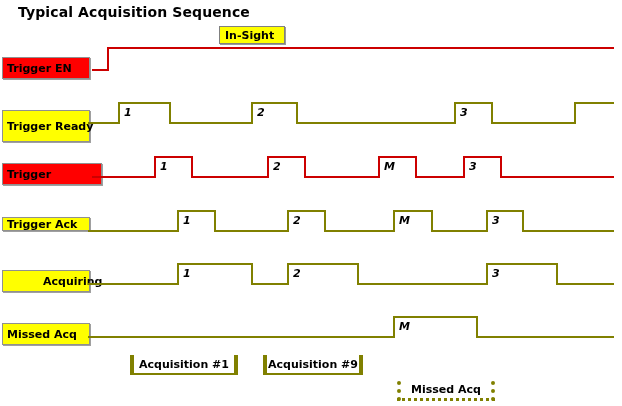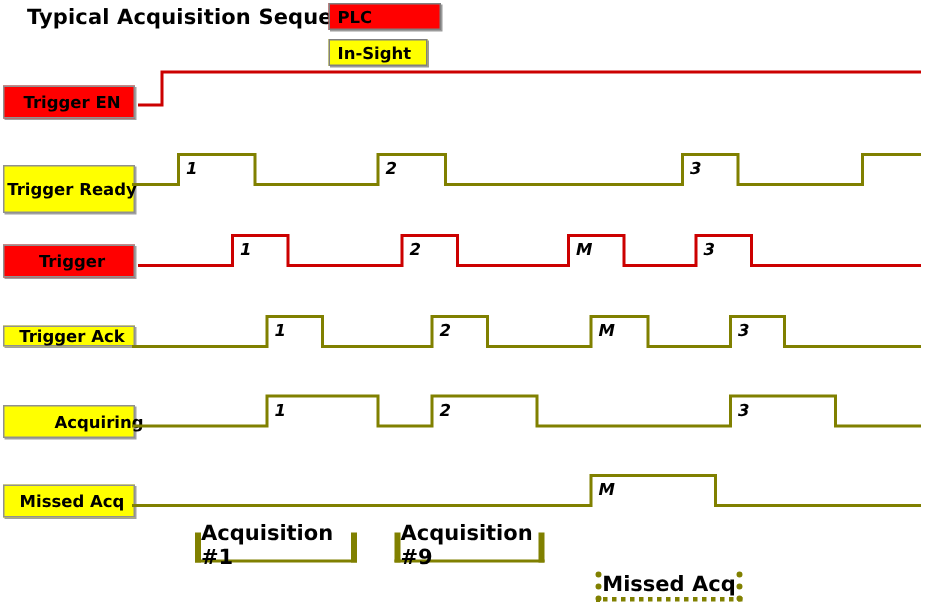--- a/index.html
+++ b/index.html
@@ -35,38 +35,37 @@
   
   .sig-label{
     position:absolute;left:2px;
     font-size:11px;font-weight:bold;color:#000;
     border:1px solid #909090;
     box-sizing:border-box;
     display:flex;align-items:center;
     padding-left:4px;
     box-shadow:1px 1px 0 #a0a0a0;
     white-space:nowrap;
-    justify-content:center;
   }
   .sig-label.red{background:#ff0000;}
   .sig-label.yel{background:#ffff00;}
 
   
   #waves{position:absolute;left:0;top:0;width:622px;height:406px;}
 
   
   .pnum{
     position:absolute;
     font-size:11px;font-weight:bold;font-style:italic;color:#000;
   }
 
   
   .acq{
     position:absolute;
-    font-size:14px;font-weight:bold;color:#000;
+    font-size:11px;font-weight:bold;color:#000;
     display:flex;align-items:center;justify-content:center;
     box-sizing:border-box;
     border-left:4px solid #808000;
     border-right:4px solid #808000;
     border-bottom:2px solid #808000;
     background:transparent;
     height:20px;
   }
   .acq.missed{
     border-left:4px dotted #808000;
@@ -74,34 +73,31 @@
     border-bottom:3px dotted #808000;
   }
 </style>
 </head>
 <body>
 
 <div id="stage">
 
   <div class="title">Typical Acquisition Sequence</div>
 
-  <div class="chip plc">
-    <span>PLC</span>
-  </div>
   <div class="chip insight">
     <span>In-Sight</span>
   </div>
 
   <div class="sig-label red" style="top:57px;width:88px;height:22px;">
     <span>Trigger EN</span>
   </div>
   <div class="sig-label yel" style="top:110px;width:88px;height:32px;">
     <span>Trigger Ready</span>
   </div>
-  <div class="sig-label red" style="top:163px;width:88px;height:22px;">
+  <div class="sig-label red" style="top:163px;width:100px;height:22px;">
     <span>Trigger</span>
   </div>
   <div class="sig-label yel" style="top:217px;width:88px;height:14px;">
     <span>Trigger Ack</span>
   </div>
   <div class="sig-label yel" style="top:270px;width:88px;height:22px;padding-left:40px;">
     <span>Acquiring</span>
   </div>
   <div class="sig-label yel" style="top:323px;width:88px;height:22px;">
     <span>Missed Acq</span>

